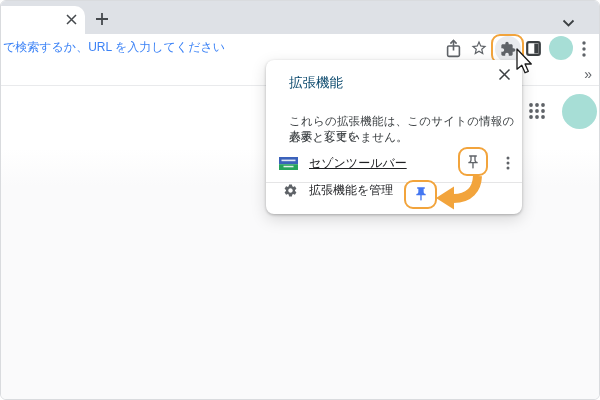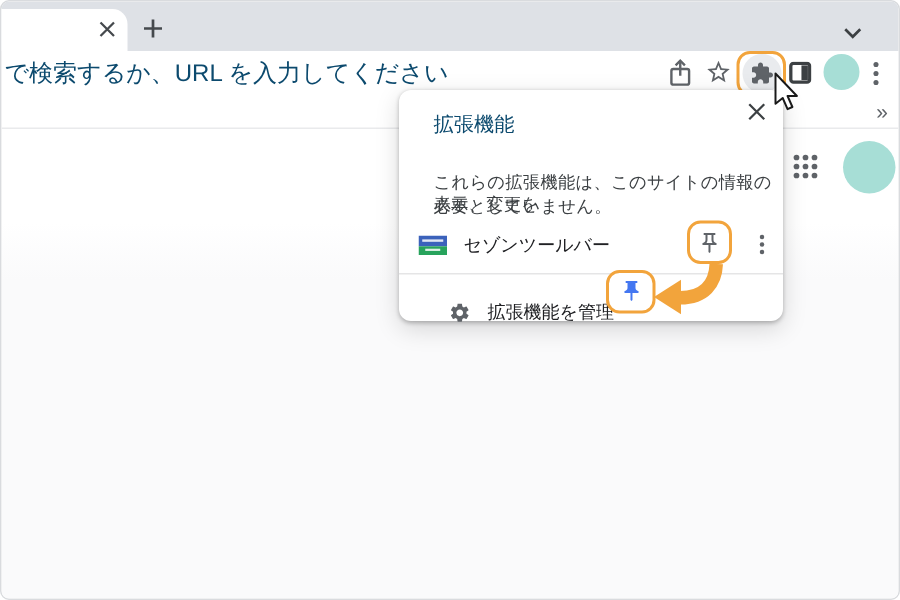--- a/index.html
+++ b/index.html
@@ -10,21 +10,21 @@
   .tabstrip{position:absolute;left:0;top:0;right:0;height:33px;background:#dee1e6;}
   .tab{position:absolute;left:-12px;top:5px;width:96px;height:28px;background:#fff;
        border-radius:10px 10px 0 0;}
   .tab-close{position:absolute;left:63px;top:11px;width:14px;height:14px;cursor:pointer;
              display:flex;align-items:center;justify-content:center;}
   .newtab{position:absolute;left:93px;top:10px;width:15px;height:15px;cursor:pointer;
           display:flex;align-items:center;justify-content:center;}
   .strip-chevron{position:absolute;left:561px;top:13px;width:14px;height:10px;cursor:pointer;}
   
   .toolbar{position:absolute;left:0;top:33px;right:0;height:29px;background:#fff;}
-  .omnibox-text{position:absolute;left:2px;top:5px;font-size:16px;color:#0c4a6e;white-space:nowrap;}
+  .omnibox-text{position:absolute;left:2px;top:5px;font-size:12px;color:#3b82f6;white-space:nowrap;}
   .tb-btn{position:absolute;display:flex;align-items:center;justify-content:center;cursor:pointer;}
   .share{left:444px;top:4px;width:17px;height:21px;}
   .star{left:469px;top:5px;width:18px;height:18px;}
   .ext-highlight{position:absolute;left:490px;top:0px;width:33px;height:30px;
                  border:2.5px solid #f2a43c;border-radius:9px;box-sizing:border-box;
                  display:flex;align-items:center;justify-content:center;}
   .ext-circle{width:26px;height:26px;border-radius:50%;background:#e9ebee;
               display:flex;align-items:center;justify-content:center;cursor:pointer;}
   .sidepanel{left:525px;top:7px;width:15px;height:15px;}
   .tb-avatar{position:absolute;left:548px;top:2px;width:24px;height:24px;border-radius:50%;
@@ -45,29 +45,29 @@
          border-radius:8px;z-index:20;
          box-shadow:0 1px 3px rgba(0,0,0,.25),0 5px 16px rgba(0,0,0,.15);}
   .popup-title{position:absolute;left:23px;top:14px;font-size:13.5px;color:#0c4a6e;}
   .popup-close{position:absolute;left:228px;top:4px;width:20px;height:20px;cursor:pointer;
                display:flex;align-items:center;justify-content:center;}
   .access-heading{position:absolute;left:23px;top:38px;font-size:12px;font-weight:bold;color:#202124;}
   .desc1{position:absolute;left:23px;top:54px;font-size:11.5px;color:#3c4043;letter-spacing:.2px;}
   .desc2{position:absolute;left:23px;top:69.5px;font-size:11.5px;color:#3c4043;letter-spacing:.2px;}
   .ext-row{position:absolute;left:0;top:86px;width:100%;height:34px;display:flex;
            align-items:center;padding-left:13px;box-sizing:border-box;cursor:pointer;}
-  .ext-name{margin-left:11px;font-size:12px;color:#202124;}
+  .ext-name{margin-left:11px;font-size:12px;color:#202124;text-decoration:underline;}
   .pin-box{position:absolute;left:192px;top:87px;width:30px;height:29px;box-sizing:border-box;
            border:2.5px solid #f2a43c;border-radius:9px;display:flex;align-items:center;
            justify-content:center;cursor:pointer;background:#fff;}
   .ext-menu{position:absolute;left:234px;top:93px;width:16px;height:20px;cursor:pointer;
             display:flex;align-items:center;justify-content:center;}
   .popup-divider{position:absolute;left:0;top:121.5px;width:100%;height:1px;background:#e5e5e6;}
-  .manage-row{position:absolute;left:16px;top:122px;width:100%;height:16px;display:flex;
-              align-items:center;padding-left:17px;box-sizing:border-box;cursor:pointer;margin-top:18px;}
+  .manage-row{position:absolute;left:0;top:122px;width:100%;height:16px;display:flex;
+              align-items:center;padding-left:17px;box-sizing:border-box;cursor:pointer;}
   .manage-label{margin-left:11px;font-size:12px;color:#202124;}
   .pin-example{position:absolute;left:138px;top:119.5px;width:33px;height:29px;box-sizing:border-box;
                border:2.5px solid #f2a43c;border-radius:9px;display:flex;align-items:center;
                justify-content:center;background:#fff;}
   
   .overlay{position:absolute;left:0;top:0;width:600px;height:400px;z-index:50;pointer-events:none;}
 </style>
 </head>
 <body>
 

